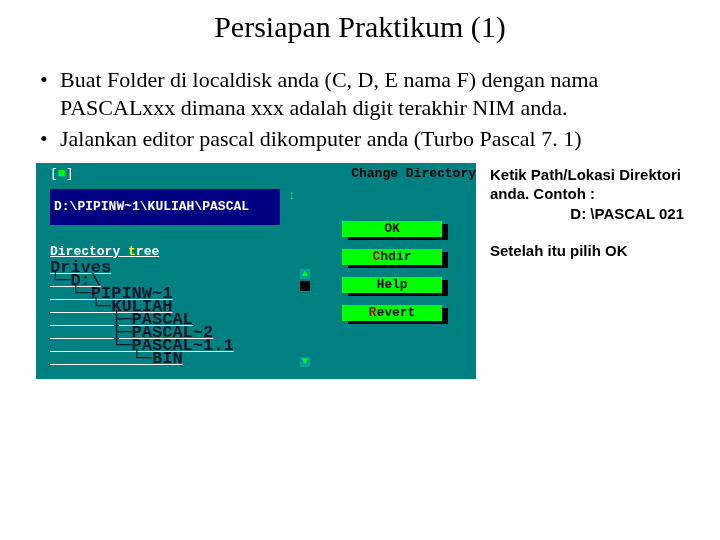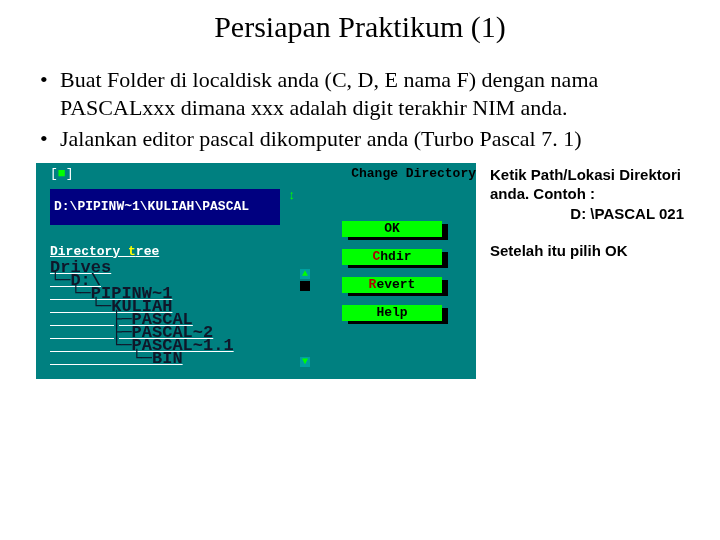--- a/index.html
+++ b/index.html
@@ -72,22 +72,22 @@
         └─BIN</div>
           </div>
           <div class="tp-scrollbar">
             <div class="cap">▲</div>
             <div class="thumb" style="top:12px;"></div>
             <div class="cap" style="position:absolute;bottom:0;left:0;right:0;">▼</div>
           </div>
           <div class="tp-buttons">
             <div class="tp-btn">OK</div>
             <div class="tp-btn"><span class="hk">C</span><span>hdir</span></div>
+            <div class="tp-btn">Help</div>
             <div class="tp-btn"><span class="hk">R</span><span>evert</span></div>
-            <div class="tp-btn">Help</div>
           </div>
         </div>
       </div>
     </div>
 
     <div class="notes">
       <div class="line1">Ketik  Path/Lokasi Direktori anda. Contoh :</div>
       <div class="line2">D: \PASCAL 021</div>
       <div class="line3">Setelah itu pilih OK</div>
     </div>

